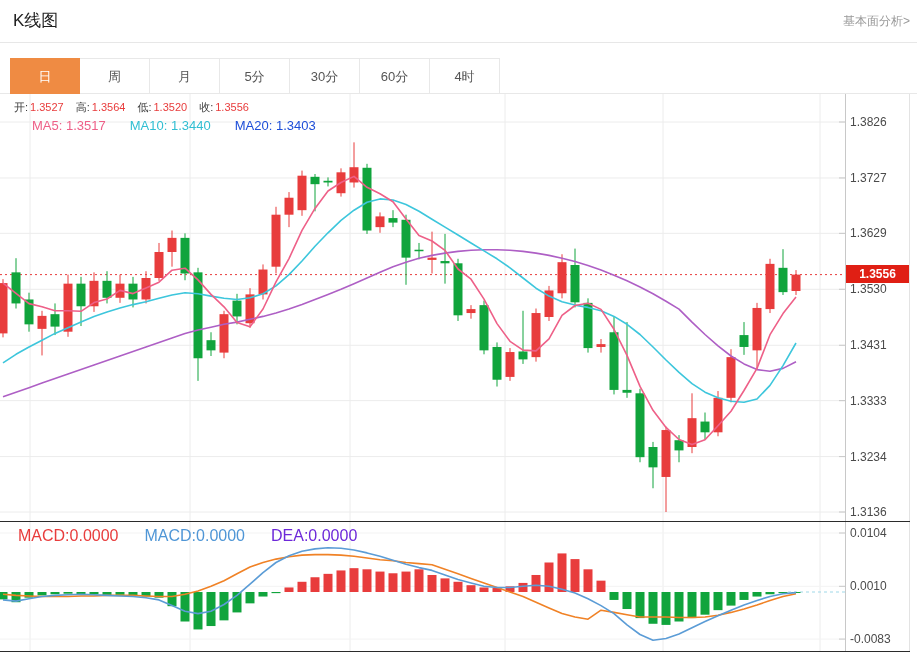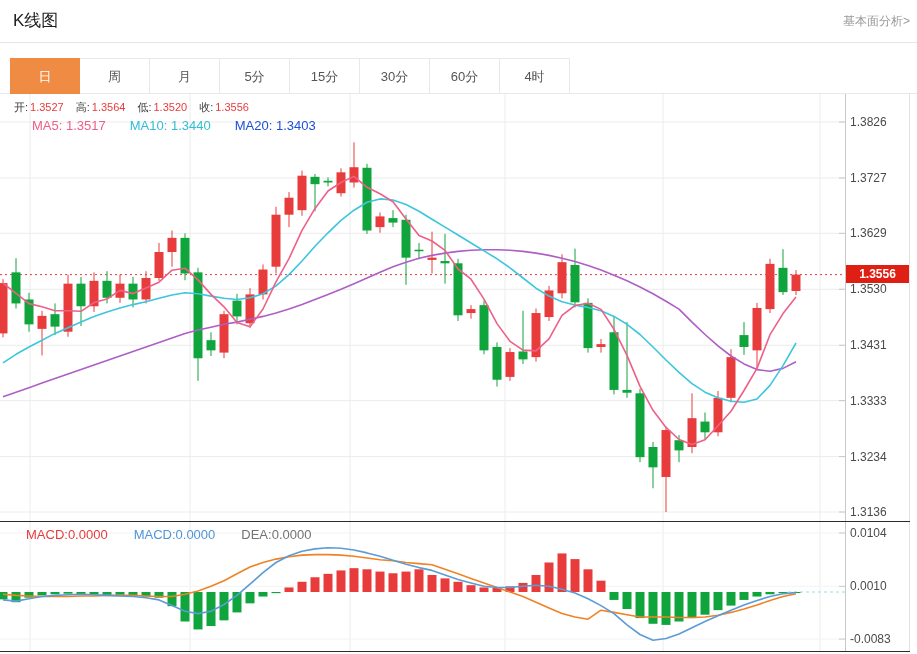--- a/index.html
+++ b/index.html
@@ -11,42 +11,41 @@
   .tabbar{position:absolute;left:0;top:58px;width:917px;height:36px;border-bottom:1px solid #e8e8e8;box-sizing:border-box;}
   .tabbar-inner{display:flex;margin-left:10px;}
   .tab{width:70px;height:36px;line-height:36px;text-align:center;font-size:13px;color:#555;
        background:#fff;border:1px solid #e8e8e8;border-left:none;box-sizing:border-box;cursor:pointer;}
   .tab:first-child{border-left:1px solid #e8e8e8;}
   .tab.active{background:#ef8b43;border-color:#ef8b43;color:#fff;}
   .ohlc-row{position:absolute;left:14px;top:100px;font-size:11px;display:flex;gap:12px;z-index:3;}
   .ohlc-row .lbl{color:#3d3d3d;}
   .ohlc-row .val{color:#e83c3c;margin-left:2px;}
   .ma-row{position:absolute;left:32px;top:118px;font-size:13px;display:flex;gap:24px;z-index:3;}
-  .macd-row{position:absolute;left:26px;top:527px;font-size:13px;display:flex;gap:26px;z-index:3;}
+  .macd-row{position:absolute;left:18px;top:527px;font-size:16px;display:flex;gap:26px;z-index:3;}
   .c-ma5{color:#ee6088;} .c-ma10{color:#30bed2;} .c-ma20{color:#1d4ed8;}
-  .c-macd{color:#e83c3c;} .c-diff{color:#4f96d6;} .c-dea{color:#737373;}
+  .c-macd{color:#e83c3c;} .c-diff{color:#4f96d6;} .c-dea{color:#6d28d9;}
   .price-tag{position:absolute;left:846px;top:265px;width:63px;height:18px;line-height:18px;
        background:#e01f14;color:#fff;font-size:12px;font-weight:bold;text-align:center;z-index:4;}
   #kchart{position:absolute;left:0;top:0;z-index:1;}
 </style>
 </head>
 <body>
 
 <div id="app">
   <div class="page-title">K线图</div>
   <a class="top-link">基本面分析&gt;</a>
   <div class="title-divider"></div>
 
   <div class="tabbar">
     <div class="tabbar-inner" id="tabbar-inner">
         <div class="tab active">日</div>
         <div class="tab">周</div>
         <div class="tab">月</div>
         <div class="tab">5分</div>
-        <div class="tab">15分</div>
         <div class="tab">30分</div>
         <div class="tab">60分</div>
         <div class="tab">4时</div>
       </div>
   </div>
 
   <svg id="kchart" width="917" height="654" viewBox="0 0 917 654">
       <line x1="30" y1="94" x2="30" y2="651" stroke="#ececec" stroke-width="1"></line>
       <line x1="190" y1="94" x2="190" y2="651" stroke="#ececec" stroke-width="1"></line>
       <line x1="350" y1="94" x2="350" y2="651" stroke="#ececec" stroke-width="1"></line>

